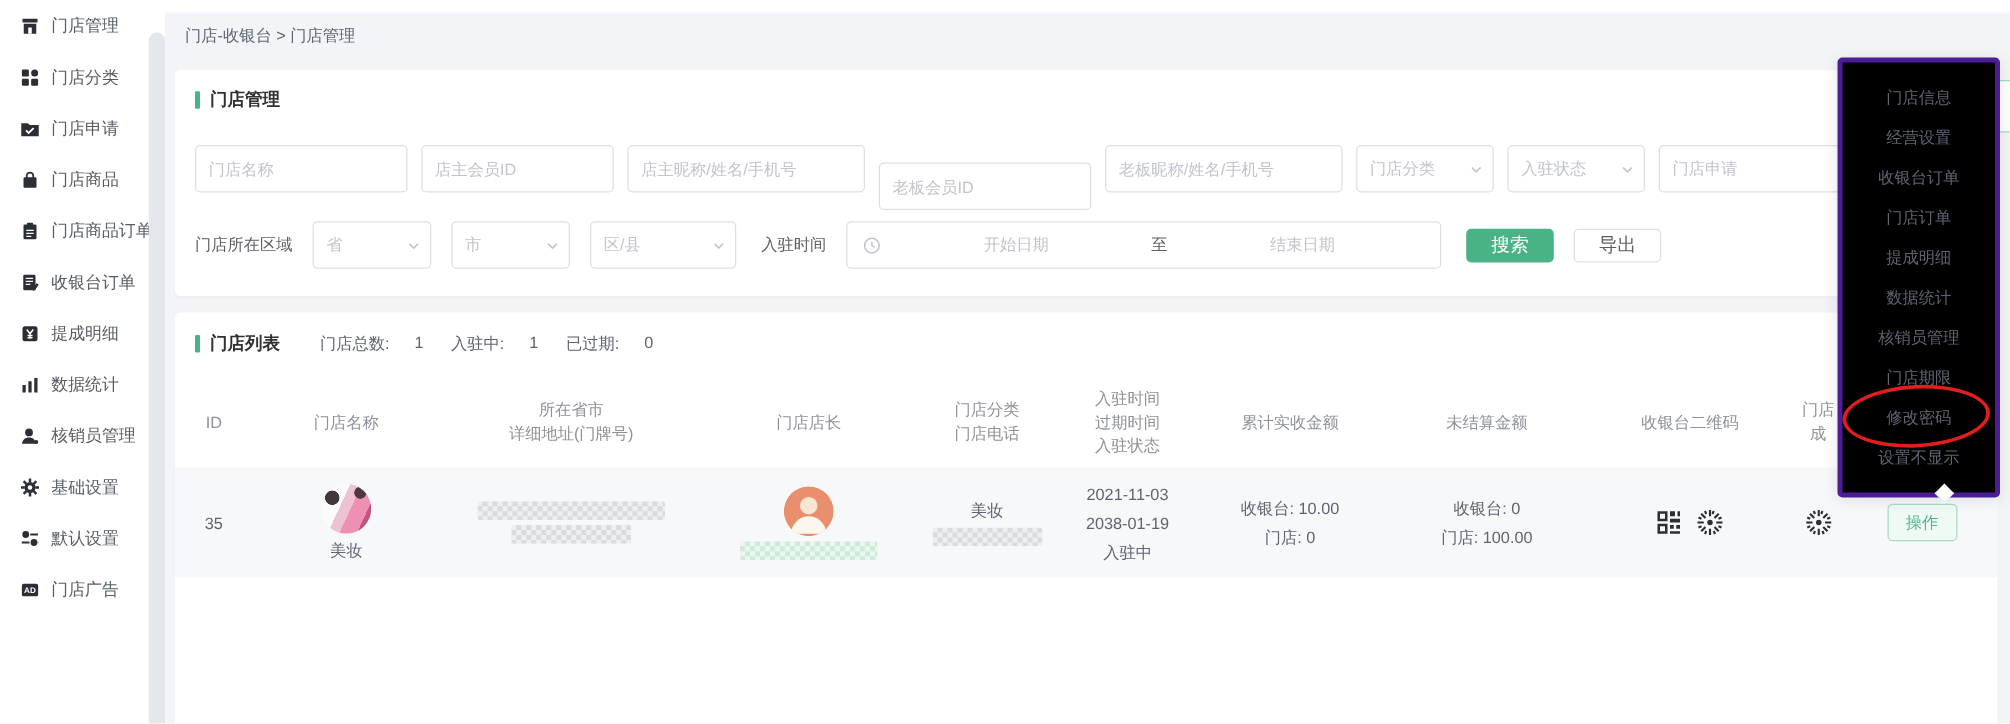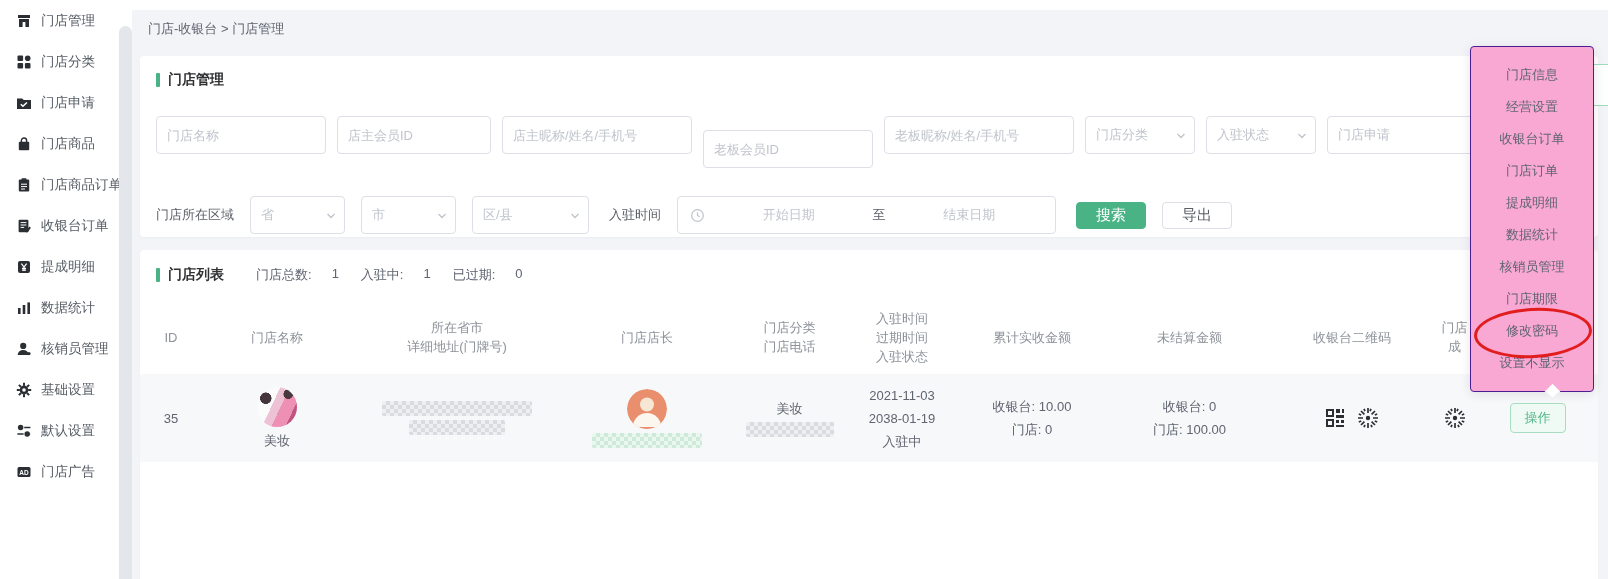--- a/index.html
+++ b/index.html
@@ -26,31 +26,31 @@
 
   .card-title{display:flex;align-items:center;gap:8px;padding:15px 16px 0 16px;}
   .green-bar{width:4px;height:14px;background:#49b385;border-radius:1px;}
   .card-title b{font-size:14px;color:#303133;font-weight:bold;}
   .stats{display:flex;gap:22px;margin-left:24px;color:#5f6470;font-size:13px;padding-top:1px;}
   .stat{display:flex;gap:20px;}
 
   
   .frow{display:flex;align-items:center;gap:11px;padding-left:16px;}
   .frow1{margin-top:13px;}
-  .frow2{margin-top:28px;gap:16px;}
+  .frow2{margin-top:9px;gap:16px;}
   .inp{height:38px;border:1px solid #dcdfe6;border-radius:4px;background:#fff;box-sizing:border-box;
        padding:0 10px;font-size:13px;color:#606266;font-family:inherit;outline:none;}
   .inp::placeholder{color:#c0c4cc;}
   .sel{position:relative;height:38px;border:1px solid #dcdfe6;border-radius:4px;background:#fff;
        box-sizing:border-box;display:flex;align-items:center;padding:0 26px 0 10px;cursor:pointer;}
   .sel .ph{color:#c0c4cc;white-space:nowrap;overflow:hidden;}
   .sel .caret{position:absolute;right:7px;top:13px;}
   .flabel{color:#5a5f66;font-size:13px;white-space:nowrap;}
   .range{height:38px;border:1px solid #dcdfe6;border-radius:4px;box-sizing:border-box;display:flex;
-         align-items:center;padding:0 12px;gap:10px;width:379px;background:#fff;cursor:pointer;}
+         align-items:center;padding:0 12px;gap:10px;width:476px;background:#fff;cursor:pointer;}
   .range .ph{color:#c0c4cc;}
   .range .start{flex:1;text-align:center;}
   .range .to{color:#5a5f66;}
   .range .end{flex:1;text-align:center;}
   .btn{height:27px;border-radius:4px;font-size:15px;padding:0 19px;cursor:pointer;border:1px solid transparent;
        font-family:Liberation Serif, serif;}
   .btn.search{background:#49b385;color:#fff;border-color:#49b385;}
   .btn.export{background:#fff;color:#5a5f66;border-color:#dcdfe6;}
 
   
@@ -69,21 +69,21 @@
         radial-gradient(circle at 78% 18%,#4a3a40 0 10%,transparent 11%),
         linear-gradient(115deg,#fbfbfb 0 40%,#ecc2d4 40% 56%,#ee8fb4 56% 80%,#bf5580 80%);}
   .avatar-wrap{width:40px;height:40px;border-radius:50%;overflow:hidden;}
   .qr-pair{flex-direction:row;gap:10px;}
   .op-btn{height:30px;padding:0 14px;background:#effaf4;border:1px solid #a9dcc3;border-radius:4px;
           color:#4fb687;font-size:13px;cursor:pointer;font-family:inherit;}
 
   
   .partial-btn{position:absolute;left:1576px;top:64px;width:44px;height:40px;background:#fdfffe;
                border:1px solid #9fdcbc;border-radius:4px;z-index:4;}
-  .popup{position:absolute;left:1470px;top:46px;width:122px;background:#f9a8d4;border:1px solid #4c1d95;
+  .popup{position:absolute;left:1470px;top:46px;width:122px;background:#000000;border:4px solid #4c1d95;
          border-radius:4px;box-shadow:0 2px 12px rgba(0,0,0,.1);z-index:6;padding:12px 0;}
   .popup::after{content:"";position:absolute;left:76px;bottom:-6px;width:10px;height:10px;background:#fff;
          transform:rotate(45deg);border-right:1px solid #ebeef5;border-bottom:1px solid #ebeef5;}
   .pop-item{height:32px;display:flex;align-items:center;justify-content:center;color:#5f6470;
             font-size:13px;cursor:pointer;}
   .red-ellipse{position:absolute;left:1474px;top:308px;width:112px;height:44px;border:3px solid #e11d1d;
                border-radius:50%;transform:rotate(-3deg);z-index:8;pointer-events:none;}
 </style>
 </head>
 <body>

